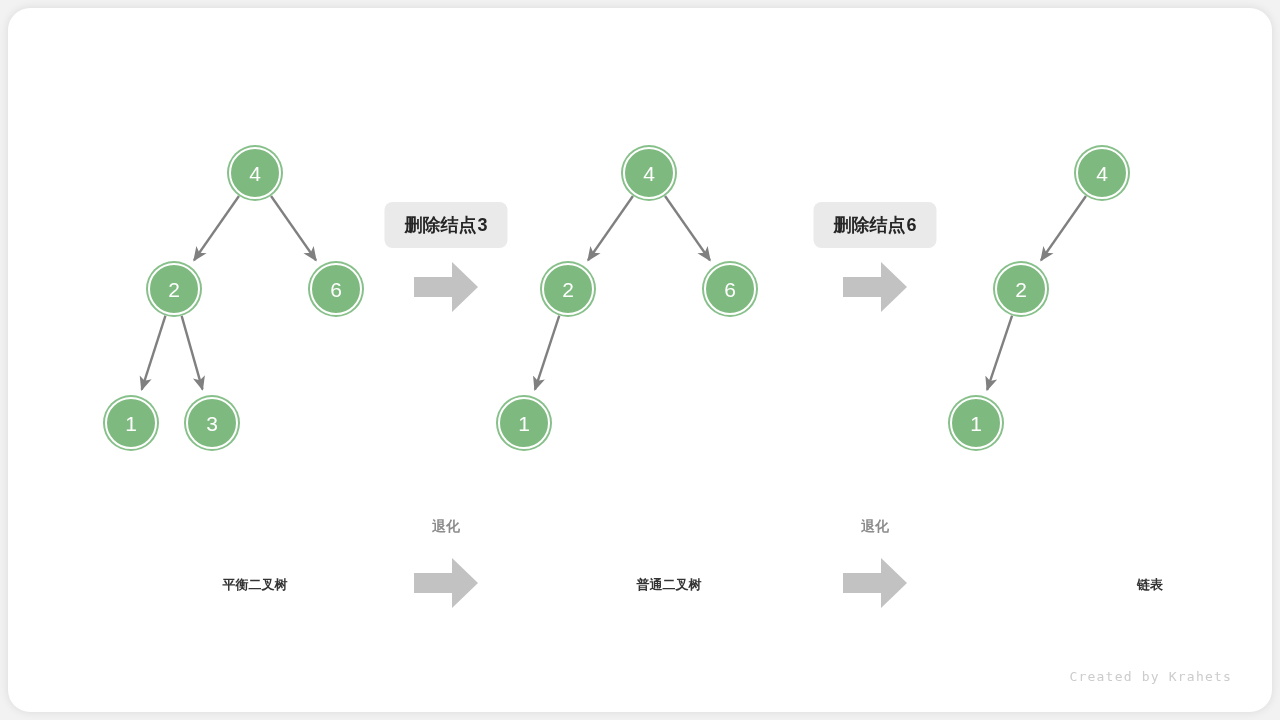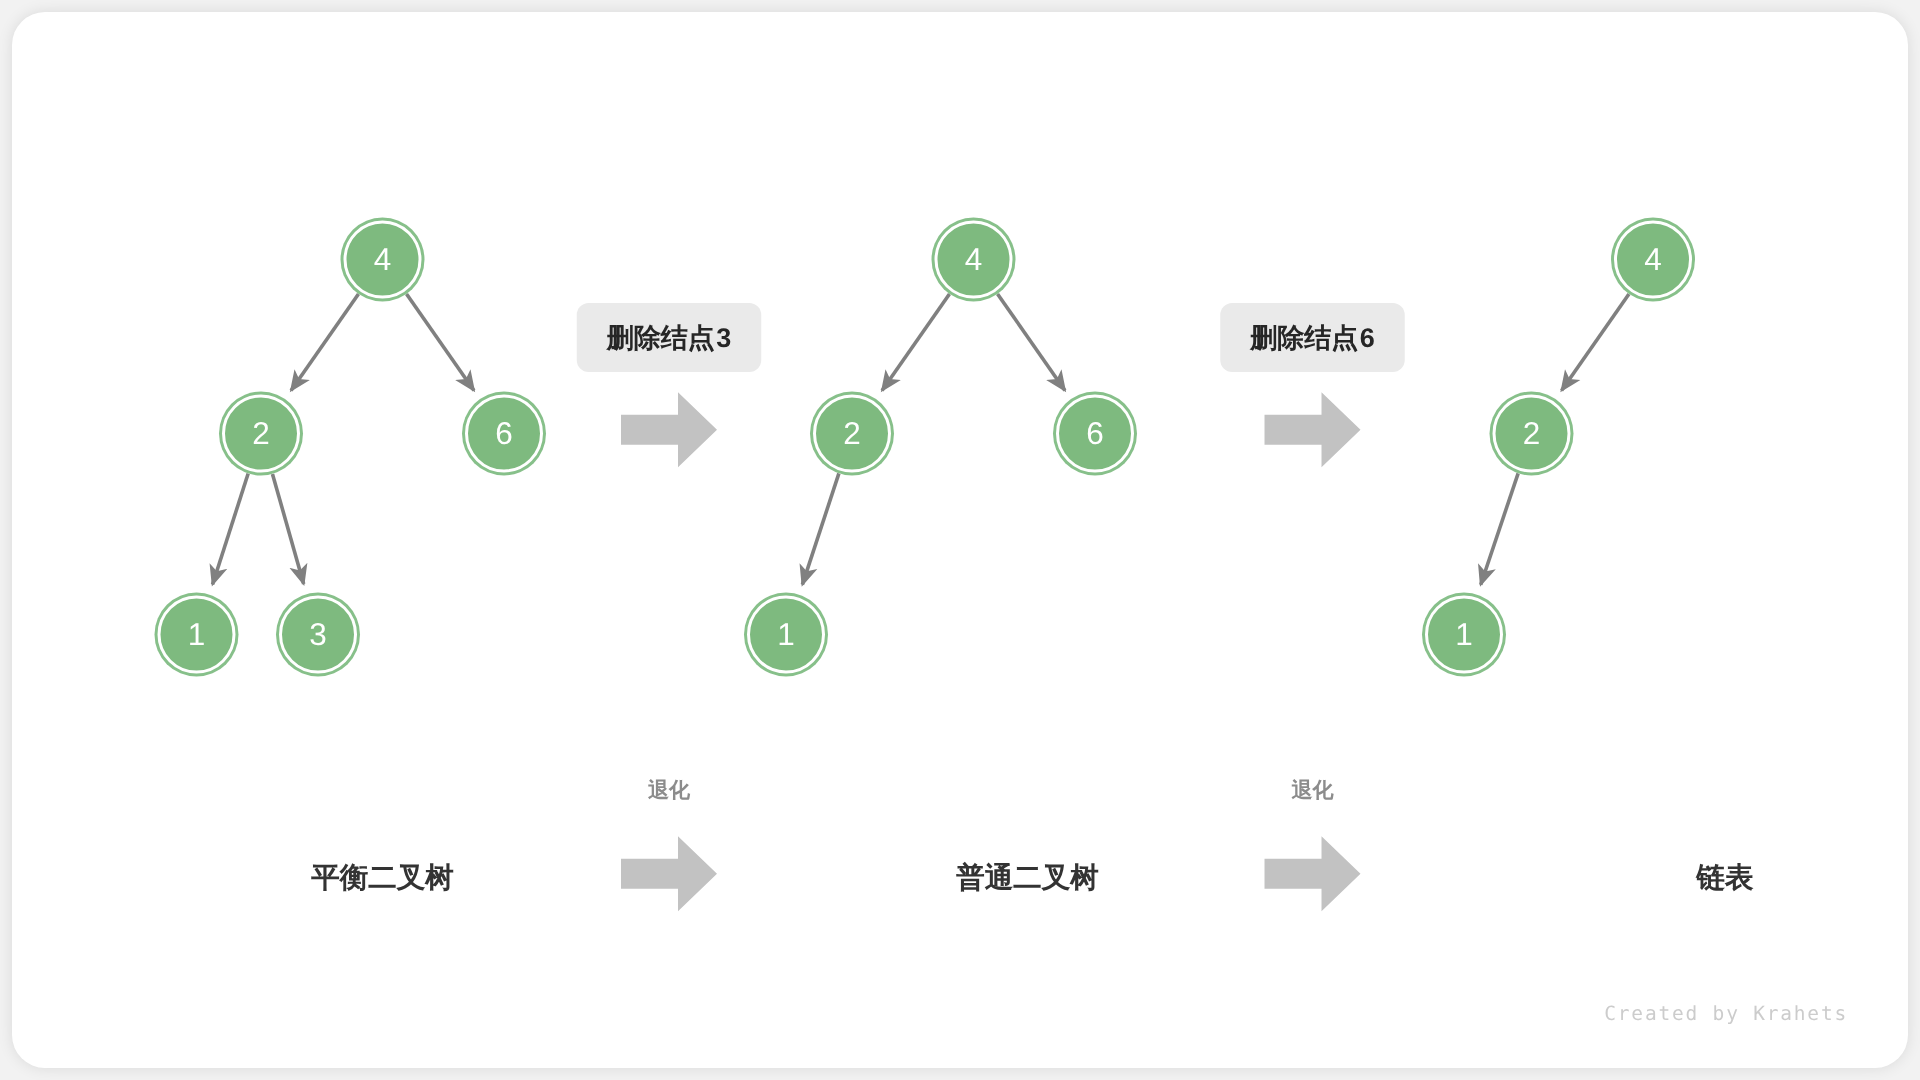--- a/index.html
+++ b/index.html
@@ -89,21 +89,21 @@
   .block-arrow {
     position: absolute;
     transform: translate(-50%, -50%);
   }
 
   
   .caption {
     position: absolute;
     transform: translate(-50%, -50%);
     color: #333333;
-    font-size: 19px;
+    font-size: 13px;
     font-weight: bold;
     white-space: nowrap;
   }
   .degrade-label {
     position: absolute;
     transform: translate(-50%, -50%);
     color: #8c8c8c;
     font-size: 14px;
     font-weight: bold;
     white-space: nowrap;
@@ -206,21 +206,21 @@
           <span class="op-value">3</span>
         </div>
         <div class="op-pill" style="left: 867px; top: 217px;">
           <span class="op-text">删除结点</span>
           <span class="op-value">6</span>
         </div>
       </div>
 
     <div class="layer" id="captions-layer">
         <div class="caption" style="left: 247px; top: 577px;">平衡二叉树</div>
-        <div class="caption" style="left: 677px; top: 577px; text-align: center;">普通二叉树</div>
+        <div class="caption" style="left: 661px; top: 577px; text-align: center;">普通二叉树</div>
         <div class="caption" style="left: 1094px; top: 577px; margin-left: 48px;">链表</div>
         <div class="degrade-label" style="left: 438px; top: 519px;">退化</div>
         <div class="degrade-label" style="left: 867px; top: 519px;">退化</div>
       </div>
 
     <div class="credit">Created by Krahets</div>
   </div>
 </div>
 
 </body></html>

